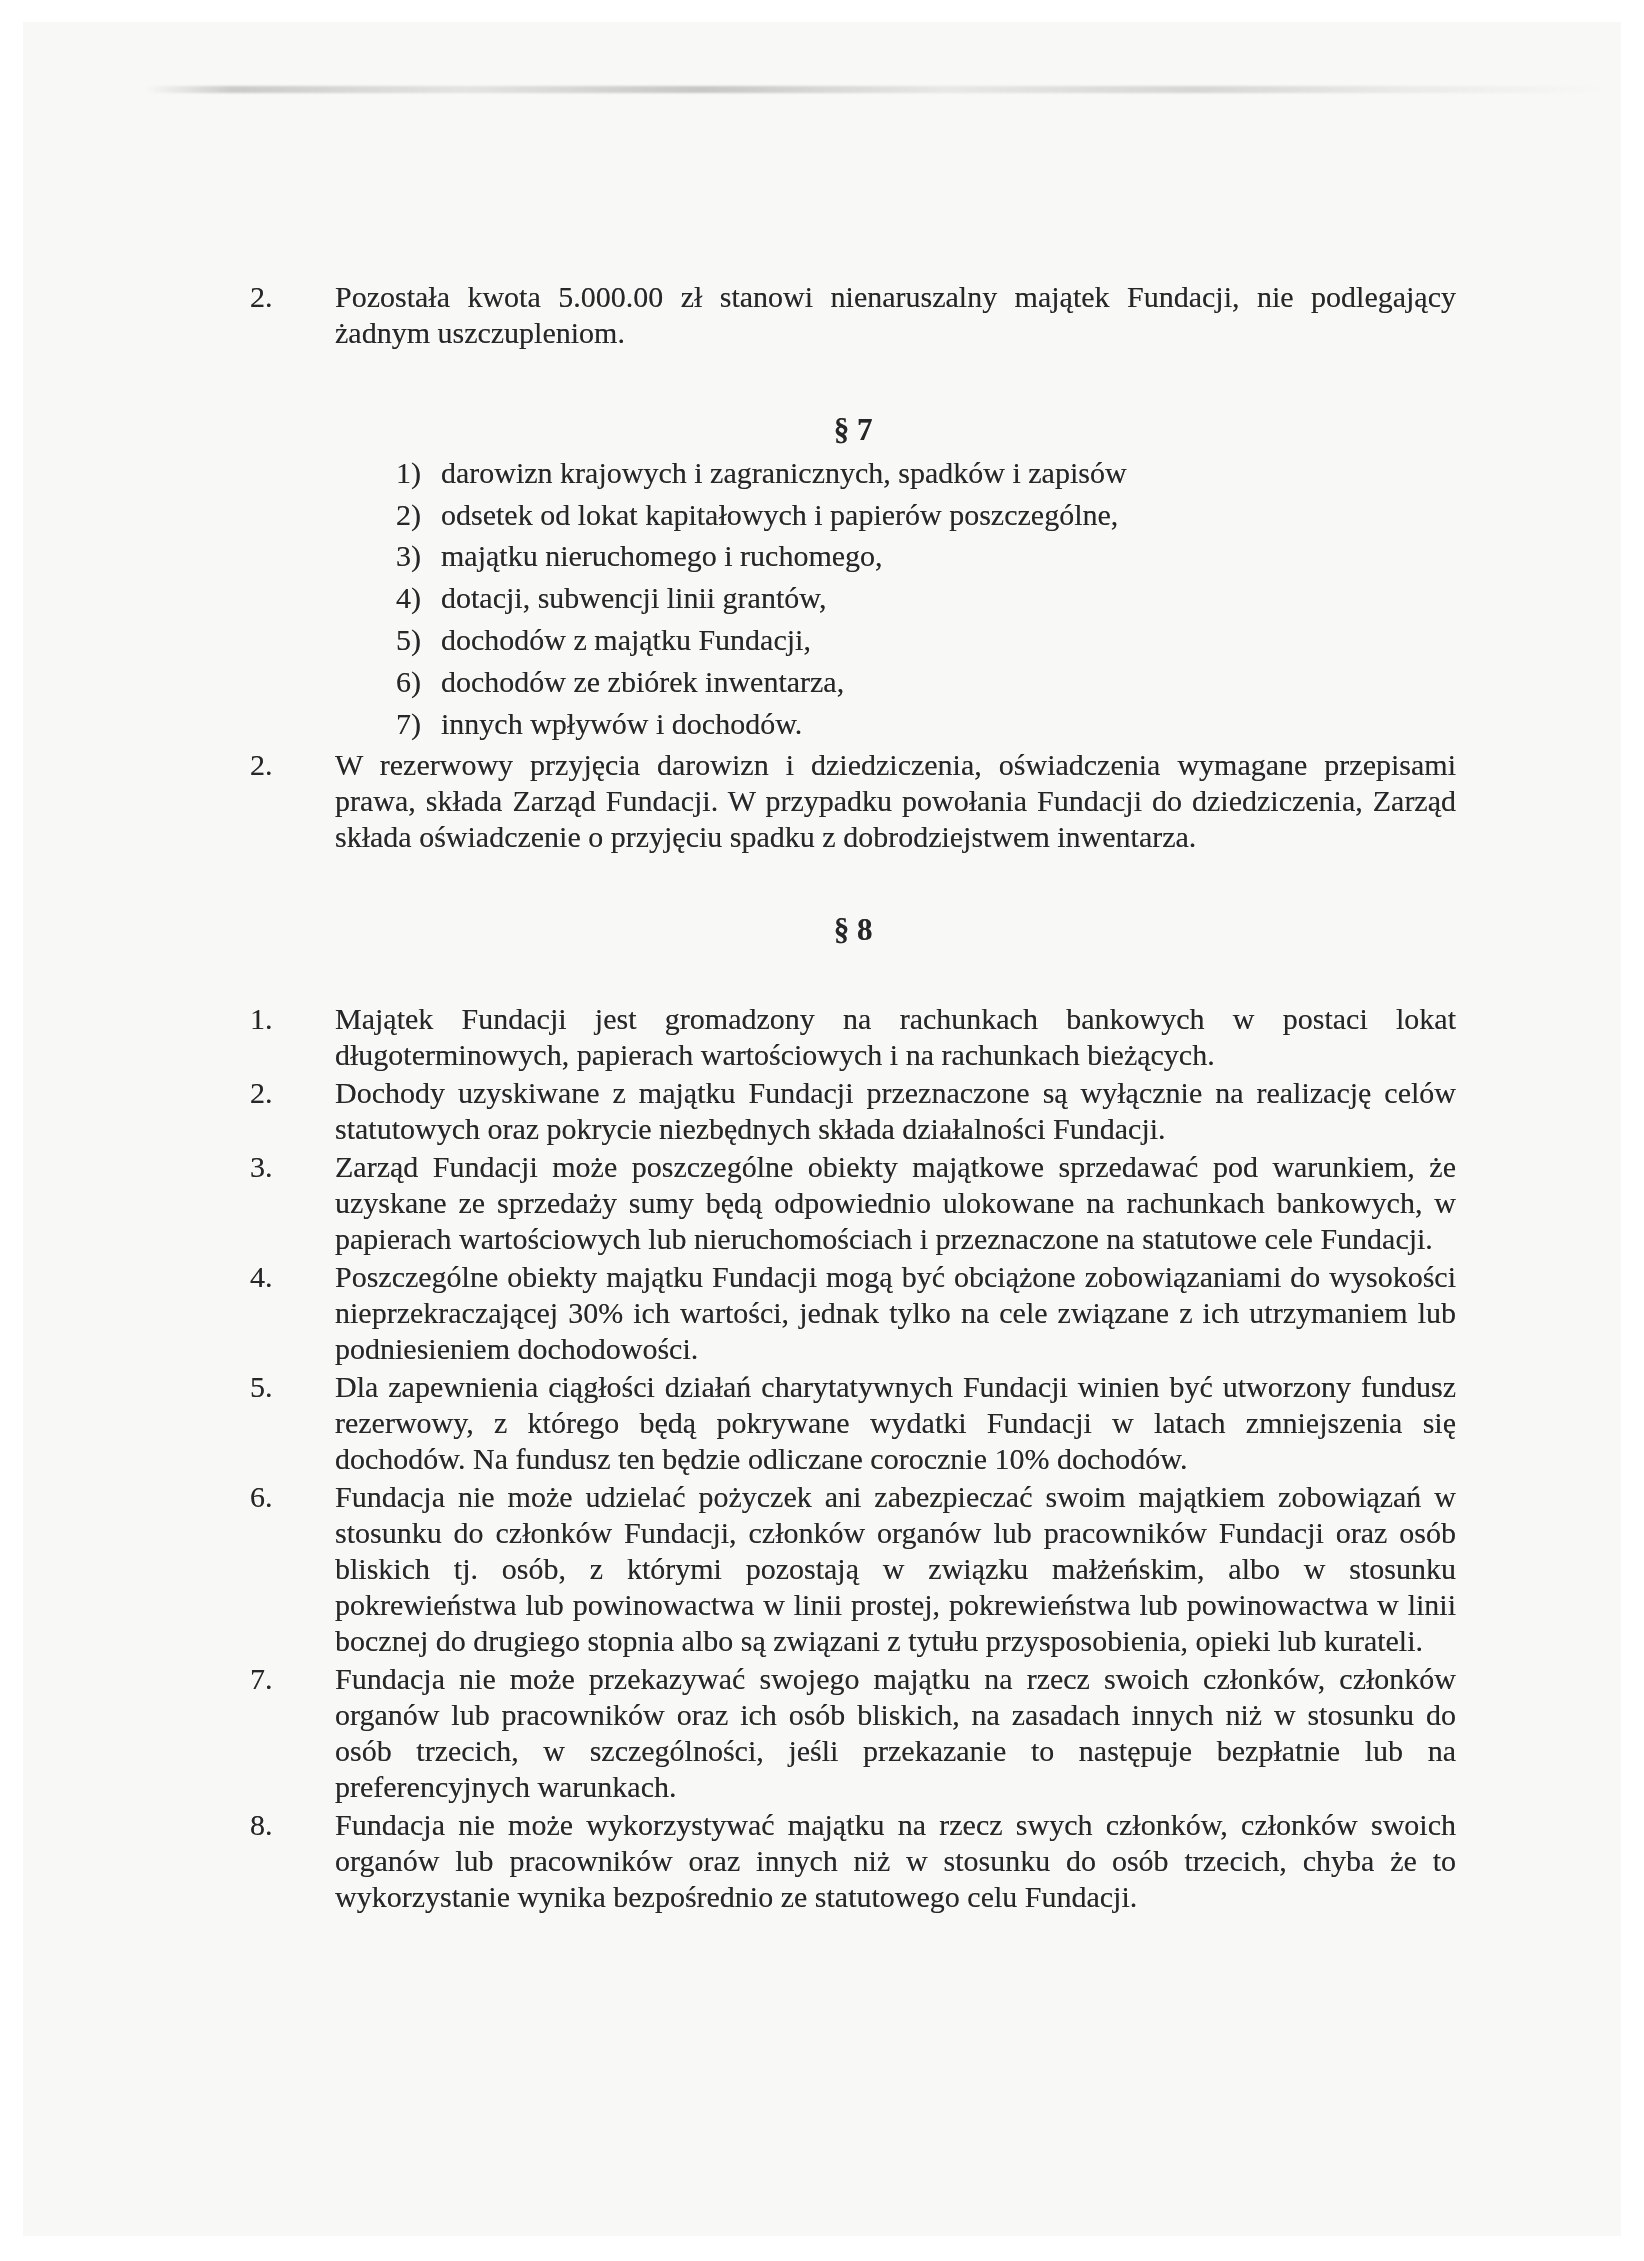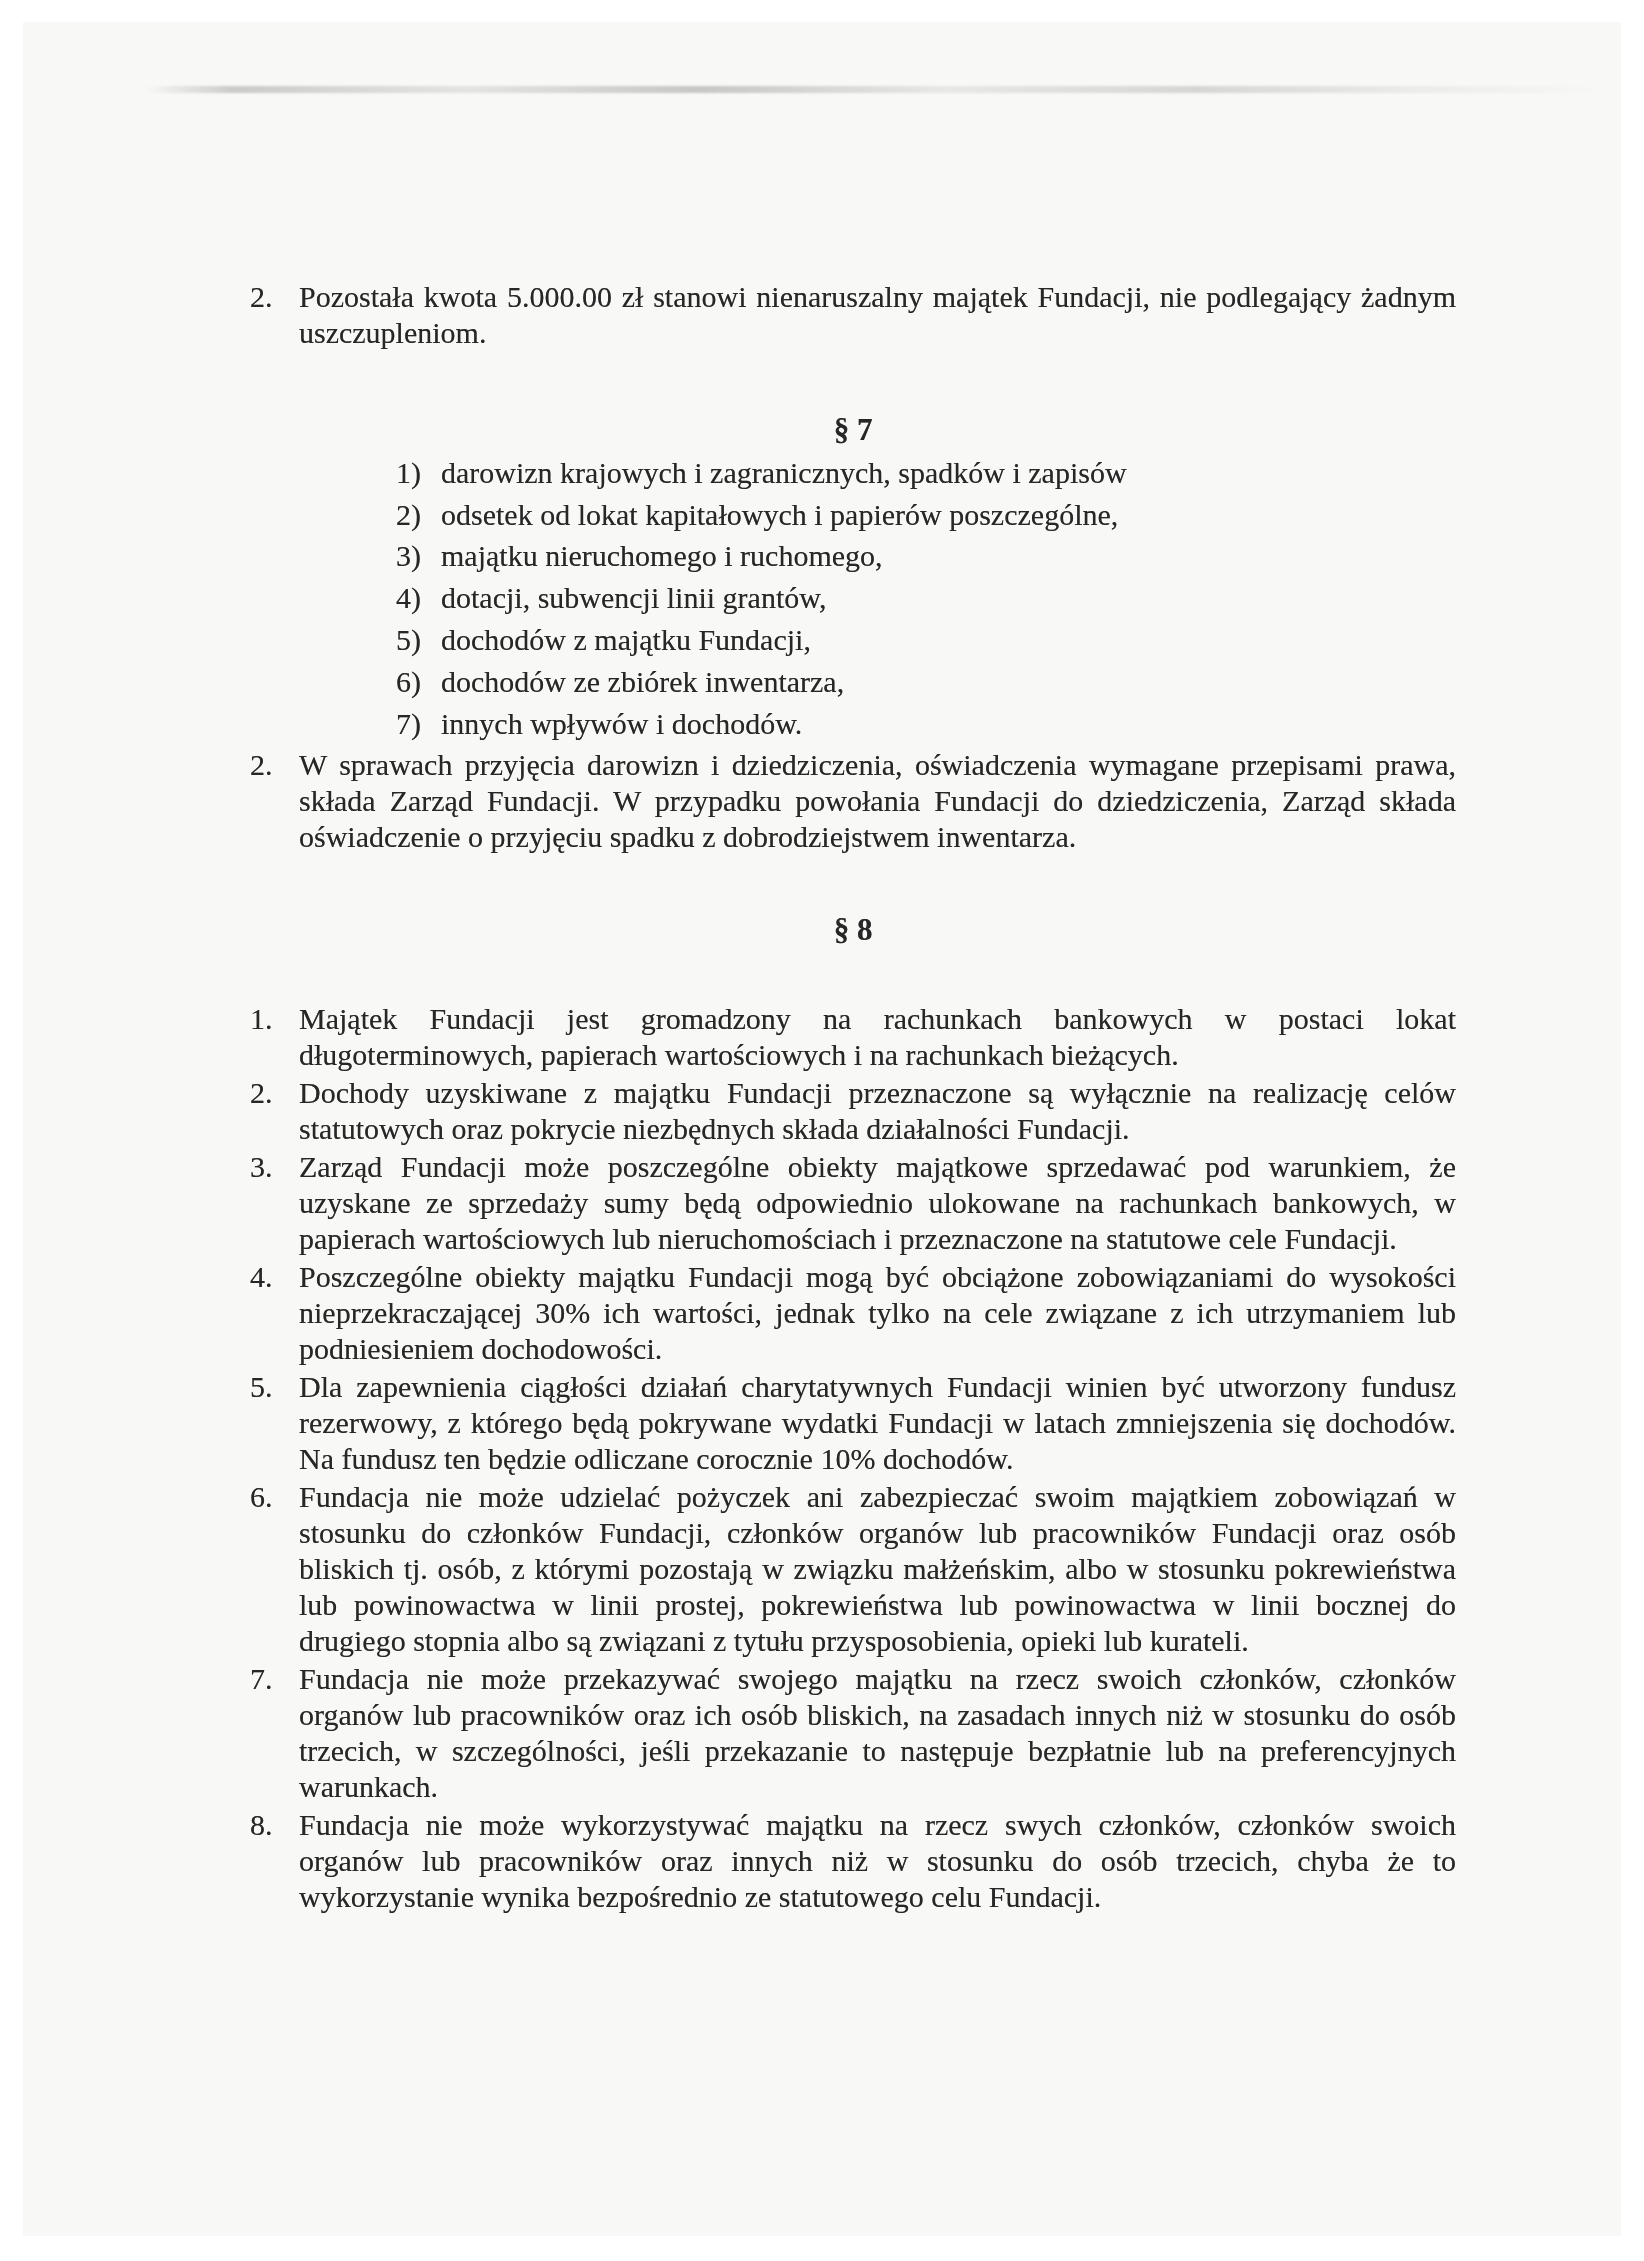--- a/index.html
+++ b/index.html
@@ -38,21 +38,21 @@
     left: 227px; top: 257px;
     width: 1206px;
     font-size: 30px;
     line-height: 36px;
     color: #272727;
     text-shadow: 0 0 0.6px rgba(45,45,45,0.55);
   }
   
   .item { display: flex; align-items: flex-start; }
   .item .num  { flex: 0 0 49px; }
-  .item .txt  { flex: 1 1 auto; text-align: justify; }
+  .item .txt  { flex: 1 1 auto; text-align: justify; margin-left: 36px; }
   
   .para { text-align: justify; }
   .num-inline { margin-right: 9px; }
   
   .heading { text-align: center; font-weight: bold; font-size: 31px; line-height: 39px; }
   .h7 { margin-top: 59px; }
   .h8 { margin-top: 55px; }
   .after-heading { margin-top: 52px; }
   
   .sublist { margin-left: 146px; margin-top: 5.8px; }
@@ -106,21 +106,21 @@
         <span class="stxt">dochodów ze zbiórek inwentarza,</span>
       </div>
       <div class="subitem">
         <span class="snum">7)</span>
         <span class="stxt">innych wpływów i dochodów.</span>
       </div>
     </div>
 
     <div class="item mt-small">
       <span class="num">2.</span>
-      <span class="txt">W sprawach przyjęcia darowizn i dziedziczenia, oświadczenia wymagane przepisami prawa, składa Zarząd Fundacji. W przypadku powołania Fundacji do dziedziczenia, Zarząd składa oświadczenie o przyjęciu spadku z dobrodziejstwem inwentarza.</span>
+      <span class="txt">W rezerwowy przyjęcia darowizn i dziedziczenia, oświadczenia wymagane przepisami prawa, składa Zarząd Fundacji. W przypadku powołania Fundacji do dziedziczenia, Zarząd składa oświadczenie o przyjęciu spadku z dobrodziejstwem inwentarza.</span>
     </div>
 
     <div class="heading h8">
       <div>§ 8</div>
     </div>
 
     <div class="after-heading">
       <div class="item s8-item">
         <span class="num">1.</span>
         <span class="txt">Majątek Fundacji jest gromadzony na rachunkach bankowych w postaci lokat długoterminowych, papierach wartościowych i na rachunkach bieżących.</span>

